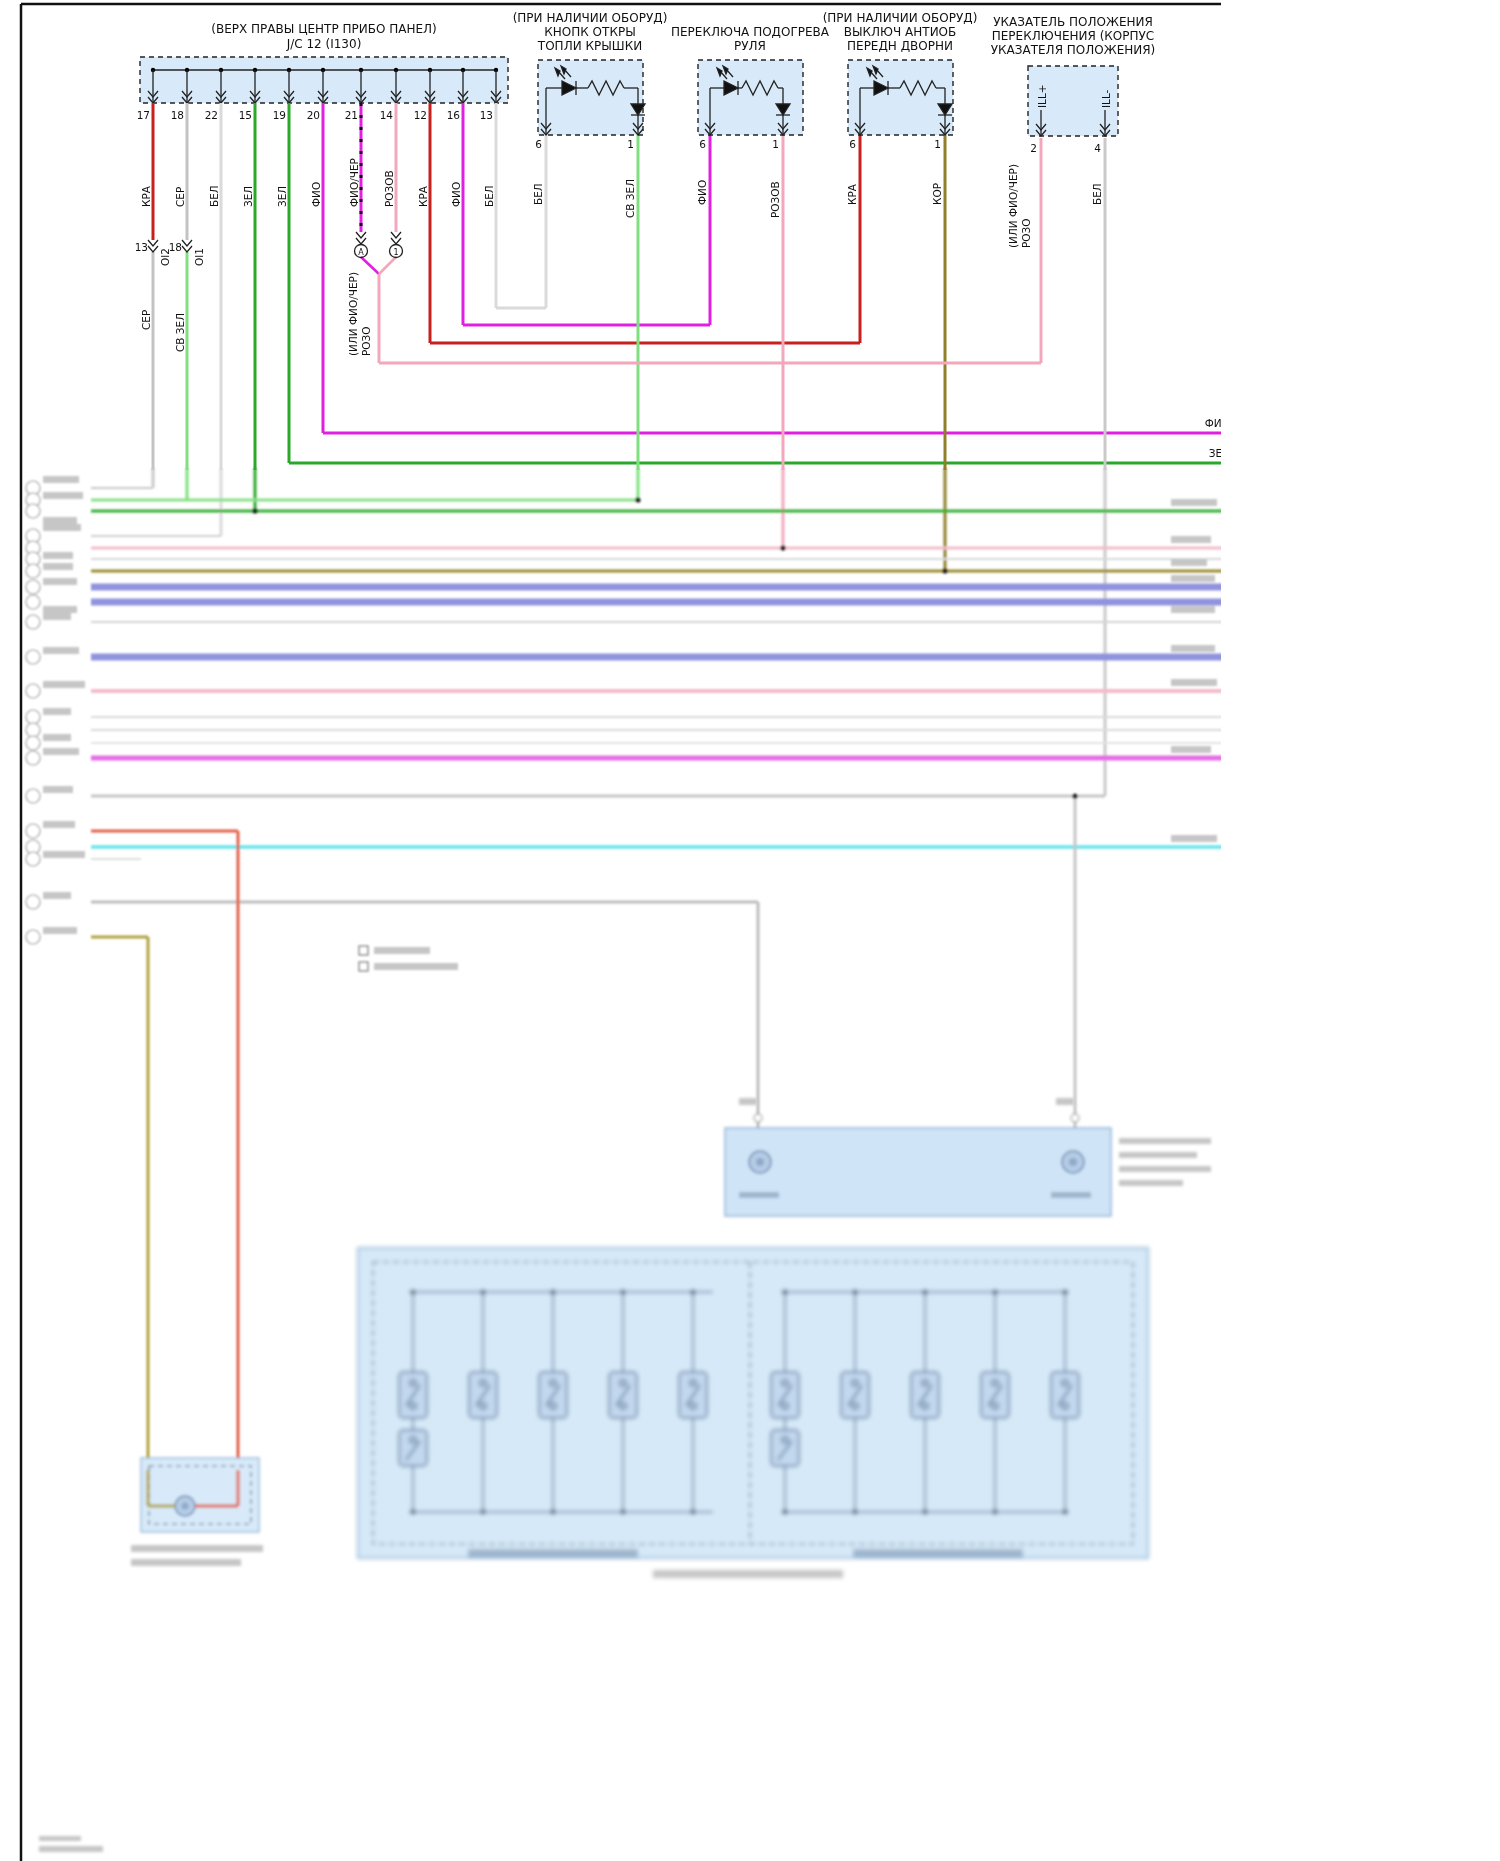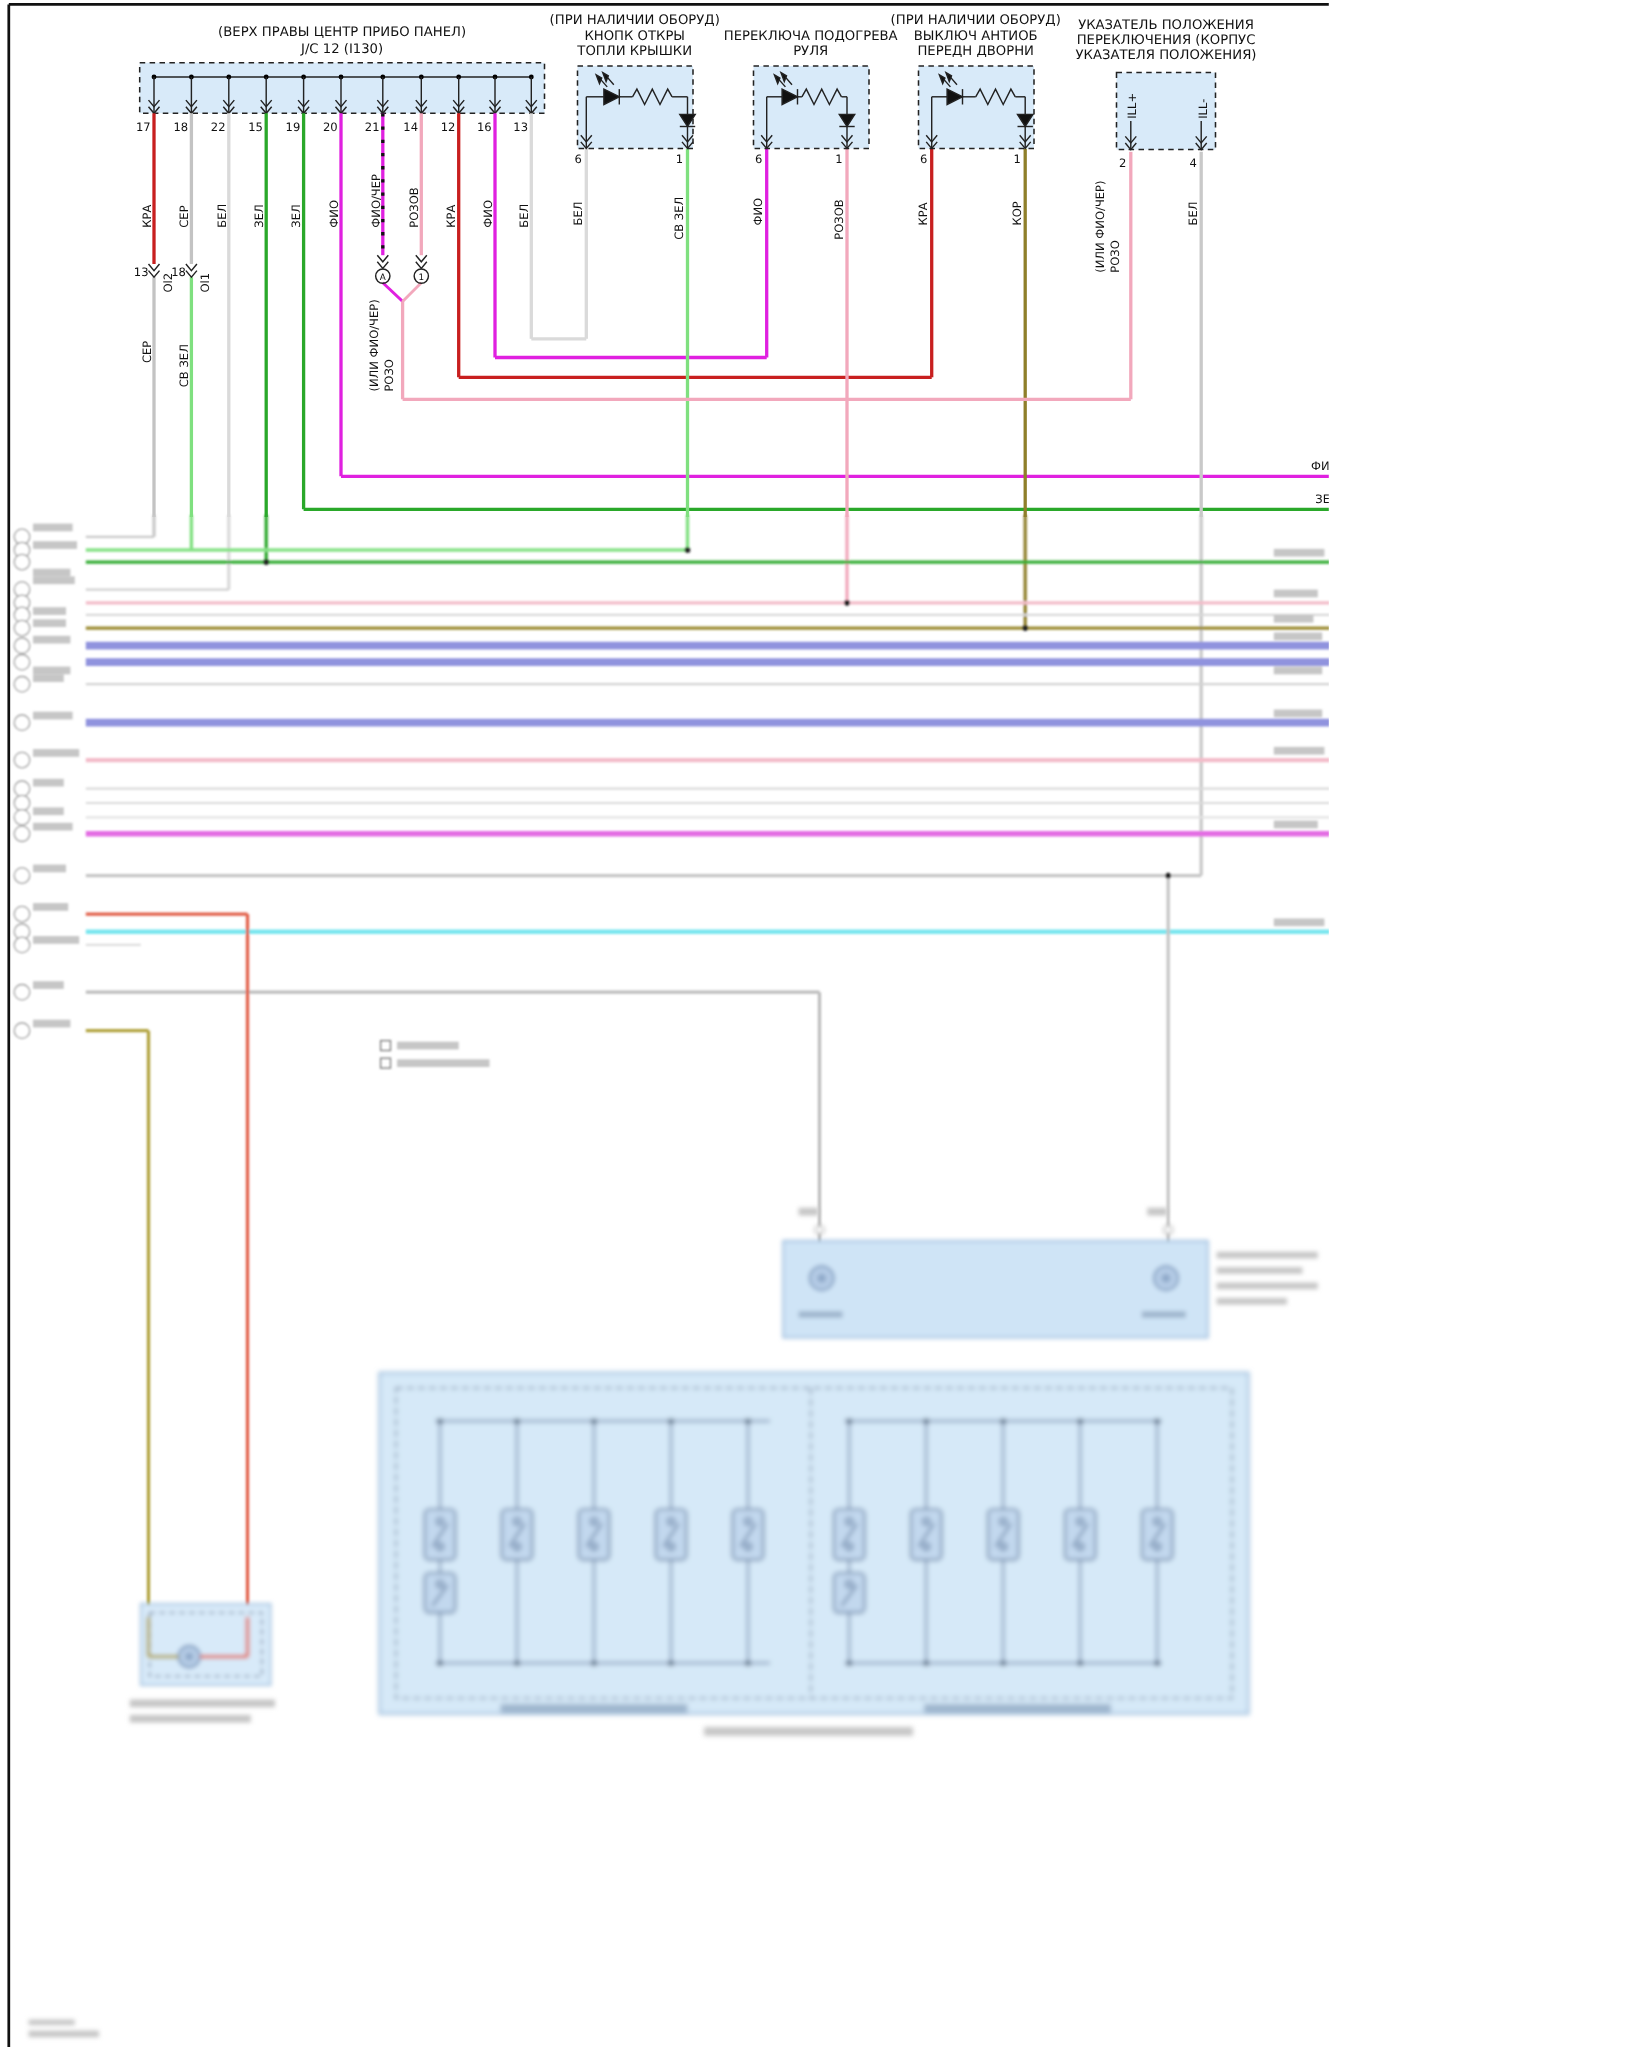--- a/index.html
+++ b/index.html
@@ -1,17 +1,17 @@
 <!DOCTYPE html>
 <html><head>
 <meta charset="utf-8">
 <style>
   html,body{margin:0;padding:0;background:#ffffff;}
   .page{position:relative;width:1208px;height:1861px;background:#ffffff;overflow:hidden;
-        font-family:"DejaVu Sans", sans-serif;}
+        font-family:"DejaVu Sans", sans-serif;margin-left:13px;}
   svg{position:absolute;left:0;top:0;}
   svg text{font-family:"DejaVu Sans", sans-serif;fill:#111;}
   .t12{font-size:12px;}
   .t11{font-size:10.5px;}
   .t10{font-size:10.5px;}
   .t8{font-size:8px;}
   .thin{stroke:#222;stroke-width:1.3;fill:none;}
   .busbox{fill:#d8eaf9;stroke:#222;stroke-width:1.4;stroke-dasharray:5,4;}
   .ph{fill:#c6c6c6;}
   .ph2{fill:#9fb6cd;}

